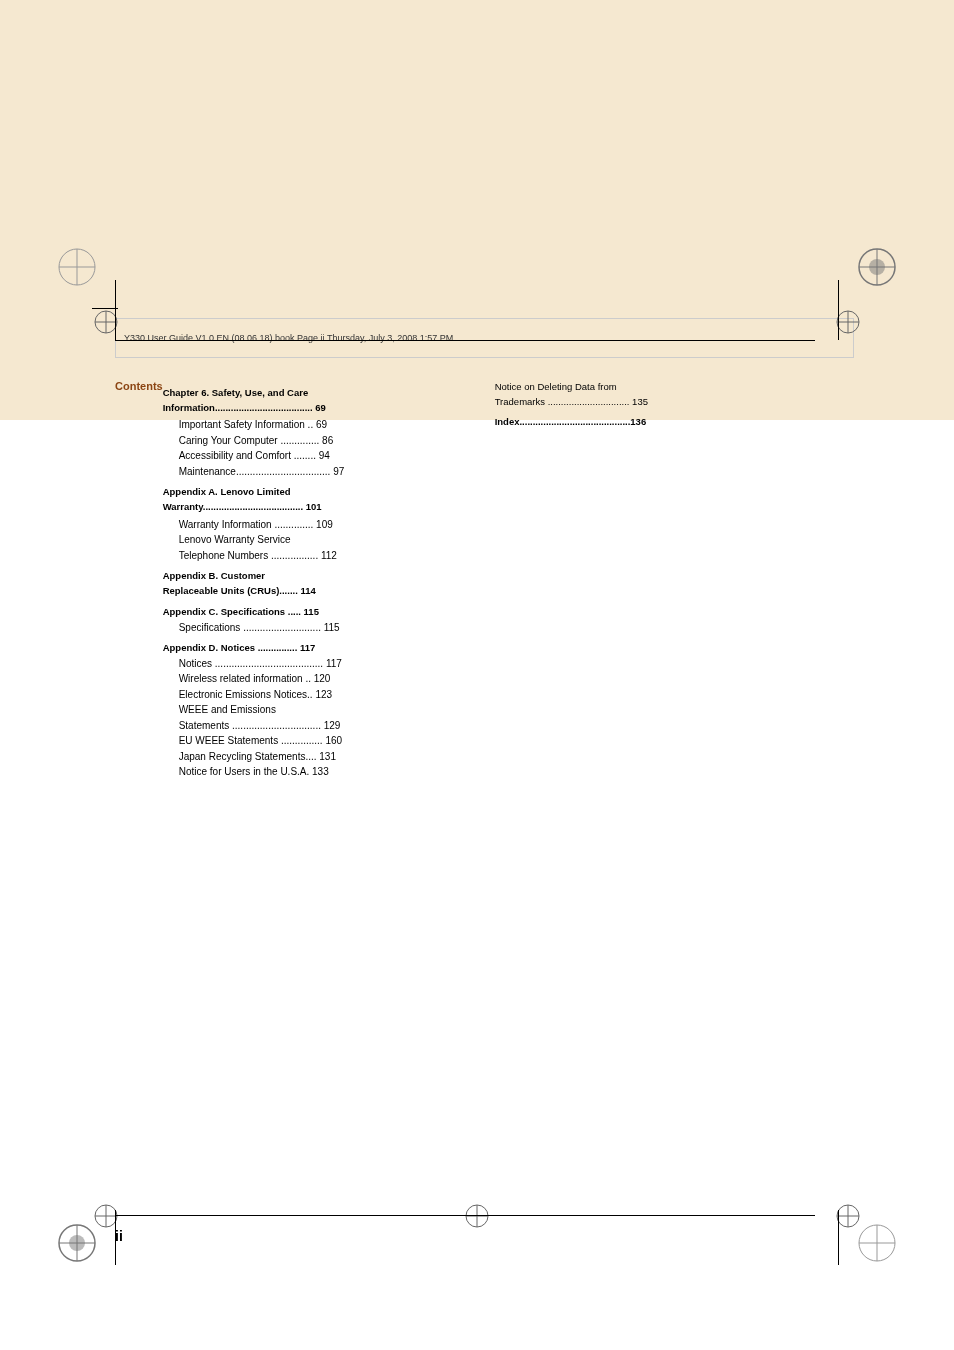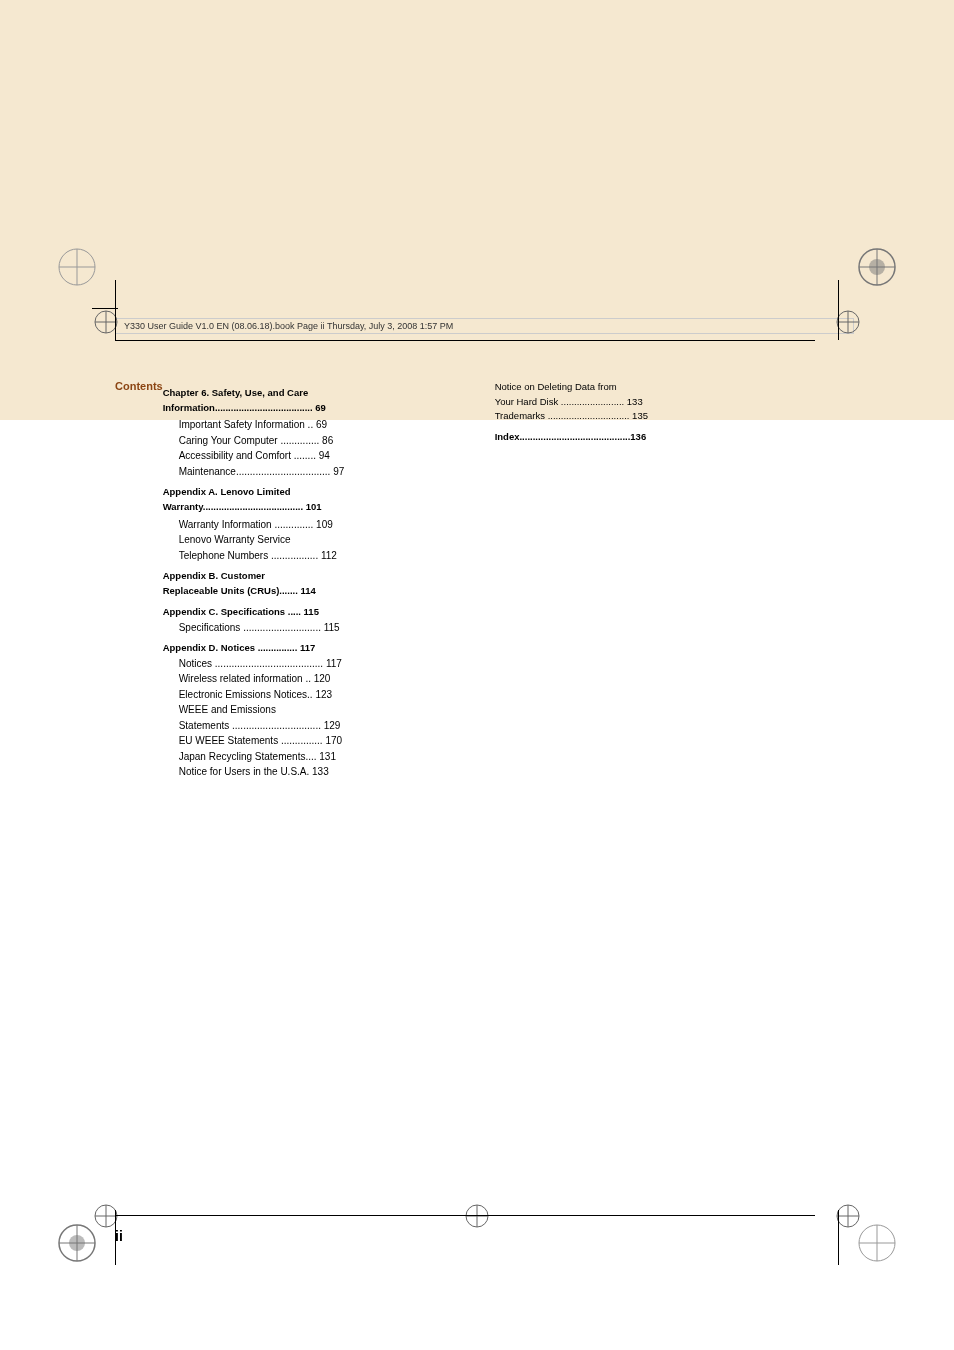--- a/index.html
+++ b/index.html
@@ -48,21 +48,21 @@
     .crosshair svg {
       display: block;
     }
 
     
     .header-bar {
       position: absolute;
       top: 318px;
       left: 115px;
       right: 100px;
-      height: 16px;
+      height: 40px;
       background: #f5e8d0;
       border: 1px solid #ccc;
       display: flex;
       align-items: center;
       padding: 0 8px;
       z-index: 5;
       font-size: 9px;
       font-family: Arial, sans-serif;
       color: #333;
     }
@@ -295,38 +295,35 @@
       <div class="toc-entry">
         <span class="toc-entry-text">Electronic Emissions Notices.. 123</span>
       </div>
       <div class="toc-entry">
         <span class="toc-entry-text">WEEE and Emissions</span>
       </div>
       <div class="toc-entry">
         <span class="toc-entry-text">Statements ................................ 129</span>
       </div>
       <div class="toc-entry">
-        <span class="toc-entry-text">EU WEEE Statements ............... 170</span>
+        <span class="toc-entry-text">EU WEEE Statements ............... 160</span>
       </div>
       <div class="toc-entry">
         <span class="toc-entry-text">Japan Recycling Statements.... 131</span>
       </div>
       <div class="toc-entry">
         <span class="toc-entry-text">Notice for Users in the U.S.A. 133</span>
       </div>
 
     </div>
 
     <div class="toc-right">
 
       <div class="toc-right-entry">
         <span class="toc-right-entry-text">Notice on Deleting Data from</span>
-      </div>
-      <div class="toc-right-entry">
-        <span class="toc-right-entry-text">Your Hard Disk ........................ 133</span>
       </div>
       <div class="toc-right-entry">
         <span class="toc-right-entry-text">Trademarks ............................... 135</span>
       </div>
 
       <div class="index-entry" style="margin-top: 6px;">
         <span class="index-entry-text">Index..........................................136</span>
       </div>
 
     </div>

